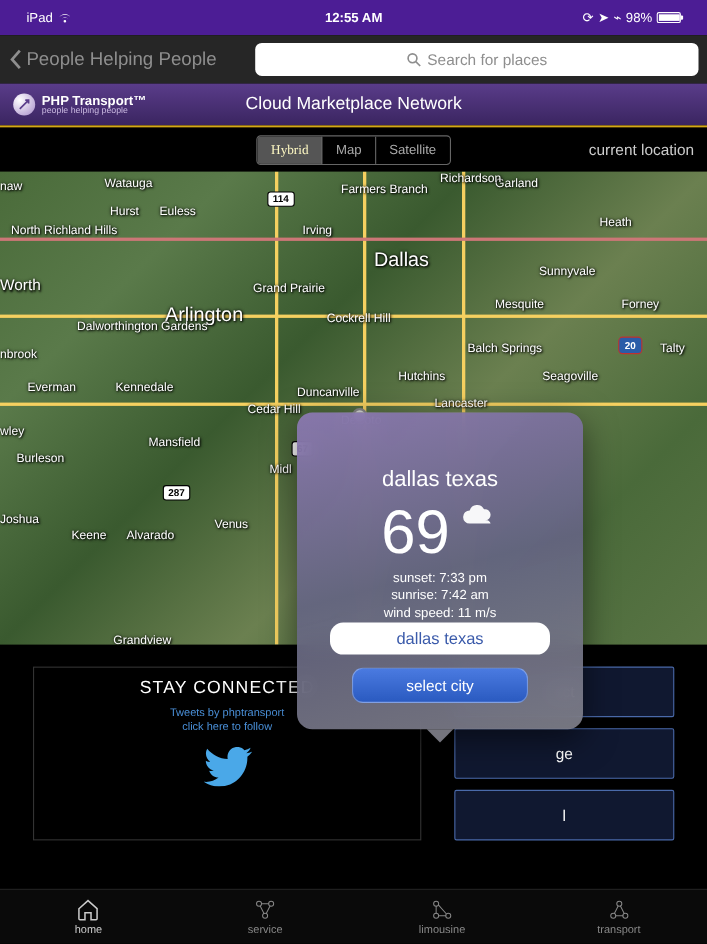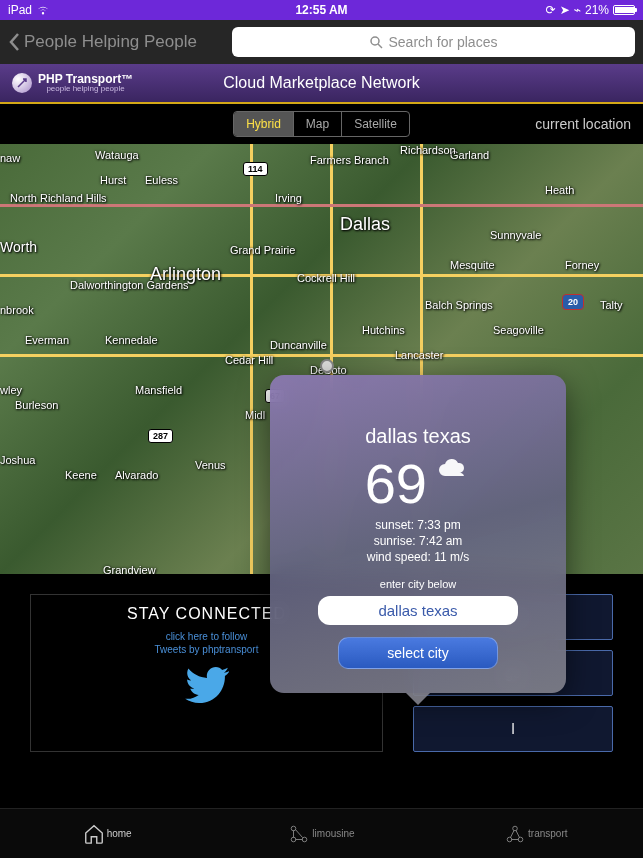--- a/index.html
+++ b/index.html
@@ -1,46 +1,46 @@
 <!DOCTYPE html>
 <html><head>
 <meta charset="utf-8">
 <style>
 * { margin:0; padding:0; box-sizing:border-box; font-family:-apple-system,Helvetica,Arial,sans-serif; }
 body { width:643px; height:858px; background:#000; overflow:hidden; position:relative; }
 
 
-.status-bar { height:20px; background:#6d28d9; color:#fff; display:flex; align-items:center; justify-content:space-between; padding:0 8px; font-size:12px; }
+.status-bar { height:32px; background:#4c1d95; color:#fff; display:flex; align-items:center; justify-content:space-between; padding:0 24px; font-size:12px; }
 .status-left,.status-right { display:flex; align-items:center; gap:4px; }
 .status-center { position:absolute; left:50%; transform:translateX(-50%); font-weight:600; }
 .battery { width:22px; height:10px; border:1px solid #fff; border-radius:2px; position:relative; }
 .battery::after { content:""; position:absolute; right:-3px; top:2px; width:2px; height:4px; background:#fff; border-radius:0 1px 1px 0; }
 .battery-fill { position:absolute; left:1px; top:1px; bottom:1px; width:95%; background:#fff; }
 
 
 .nav { height:44px; background:#262626; display:flex; align-items:center; padding:0 8px; gap:8px; }
 .back { color:#8e8e8e; display:flex; align-items:center; font-size:17px; }
 .back svg { width:12px; height:20px; margin-right:4px; }
 .search { flex:1; height:30px; background:#fff; border-radius:6px; display:flex; align-items:center; justify-content:center; color:#8e8e8e; font-size:14px; gap:6px;margin-left:27px; }
 
 
-.brand { height:40px; background:linear-gradient(#5a3c8a,#3a2560); border-bottom:2px solid #d4a817; display:flex; align-items:center; padding:0 12px; color:#fff; position:relative;text-align:center; }
+.brand { height:40px; background:linear-gradient(#5a3c8a,#3a2560); border-bottom:2px solid #d4a817; display:flex; align-items:center; padding:0 12px; color:#fff; position:relative; }
 .brand-logo { display:flex; align-items:center; gap:6px; }
 .brand-icon { width:20px; height:20px; border-radius:50%; background:radial-gradient(circle at 30% 30%,#fff,#a78cc9); display:flex; align-items:center; justify-content:center; }
 .brand-text { line-height:1; }
 .brand-text .t1 { font-size:12px; font-weight:bold; }
 .brand-text .t2 { font-size:8px; color:#c9b8e0; }
 .brand-title { position:absolute; left:50%; transform:translateX(-50%); font-size:16px; }
 
 
 .seg-row { height:40px; display:flex; align-items:center; justify-content:center; background:#000; position:relative; }
 .seg { display:flex; border:1px solid #666; border-radius:4px; overflow:hidden; }
 .seg button { background:transparent; color:#aaa; border:none; border-right:1px solid #666; padding:5px 12px; font-size:12px; }
 .seg button:last-child { border-right:none; }
-.seg button.active { background:#555; color:#fde047; }
+.seg button.active { background:#555; color:#fef9c3;font-family:Liberation Serif, serif; }
 .curloc { position:absolute; right:12px; color:#ccc; font-size:14px; }
 
 
 .map { height:430px; background:linear-gradient(135deg,#4a6b3a 0%,#5a7a4a 20%,#3a5a2f 40%,#6b8050 60%,#4a6a3a 80%,#5a7545 100%); position:relative; overflow:hidden; }
 .road { position:absolute; background:#f5d060; }
 .roadv { width:3px; height:100%; }
 .roadh { height:3px; width:100%; }
 .city-label { position:absolute; color:#fff; text-shadow:0 0 3px #000,1px 1px 2px #000; font-size:11px; white-space:nowrap; }
 .city-label.big { font-size:18px; font-weight:500; }
 .city-label.med { font-size:14px; }
@@ -51,53 +51,53 @@
 
 .lower { display:flex; padding:20px 30px 0; gap:30px; }
 .twitter-card { flex:1; border:1px solid #333; background:#000; color:#fff; text-align:center; padding:10px 6px; }
 .twitter-card .h { font-size:16px; letter-spacing:1px; margin-bottom:8px; font-weight:300; }
 .twitter-card .l { display:block; color:#4a90d9; font-size:10px; margin:2px 0; }
 .bird { color:#4aa8e8; margin-top:12px; }
 .side-buttons { width:200px; display:flex; flex-direction:column; gap:10px; }
 .side-buttons button { background:rgba(40,60,120,0.4); border:1px solid #4a6aaa; color:#fff; padding:14px 0; font-size:14px; border-radius:2px; }
 
 
-.weather { position:absolute; left:270px; top:375px; width:296px; border-radius:14px; background:linear-gradient(165deg,rgba(140,120,180,0.92),rgba(100,100,130,0.92),rgba(130,130,140,0.9)); backdrop-filter:blur(10px); box-shadow:0 8px 30px rgba(0,0,0,0.5); padding:50px 8px 24px; text-align:center; color:#fff; }
+.weather { position:absolute; left:270px; top:375px; width:260px; border-radius:14px; background:linear-gradient(165deg,rgba(140,120,180,0.92),rgba(100,100,130,0.92),rgba(130,130,140,0.9)); backdrop-filter:blur(10px); box-shadow:0 8px 30px rgba(0,0,0,0.5); padding:50px 8px 24px; text-align:center; color:#fff; }
 .weather .loc { font-size:20px; font-weight:300; }
 .weather .temp { font-size:56px; font-weight:200; line-height:1; margin:8px 0 4px; display:inline-block; }
 .weather .cloud { display:inline-block; vertical-align:top; margin-top:8px; margin-left:6px; }
 .weather .cond { font-size:17px; font-weight:300; }
 .weather .meta { font-size:12px; margin:2px 0; font-weight:300; }
 .weather .enter { font-size:11px; margin:14px 0 6px; }
 .weather input { width:200px; padding:6px; border-radius:12px; border:none; text-align:center; color:#3a5aaa; font-size:15px; background:#fff; }
 .weather .select { width:160px; margin:12px auto 0; padding:7px 0; background:linear-gradient(#4a7ae0,#2a5ac0); border:1px solid rgba(255,255,255,0.3); border-radius:10px; font-size:14px; }
 .weather::after { content:""; position:absolute; bottom:-12px; left:50%; transform:translateX(-50%); border:12px solid transparent; border-top-color:rgba(130,130,140,0.9); border-bottom:none; }
 
 
 .tabbar { position:absolute; bottom:0; left:0; right:0; height:50px; background:#0a0a0a; display:flex; border-top:1px solid #222; }
-.tab { flex:1; display:flex; flex-direction:row; align-items:center; justify-content:center; color:#888; font-size:10px; gap:2px; }
+.tab { flex:1; display:flex; flex-direction:column; align-items:center; justify-content:center; color:#888; font-size:10px; gap:2px; }
 .tab.active { color:#ccc; }
 .tab svg { width:22px; height:22px; }
 </style>
 </head>
 <body>
 
 <div class="status-bar">
   <div class="status-left">
     <span>iPad</span>
     <svg width="14" height="10" viewBox="0 0 14 10">
         <path fill="#fff" d="M7 9.5a1.2 1.2 0 100-2.4 1.2 1.2 0 000 2.4zm-3-3.2l1-1a3 3 0 014 0l1 1a4.5 4.5 0 00-6 0zm-2-2l1-1a6 6 0 018 0l1 1a7.5 7.5 0 00-10 0z"></path>
       </svg>
   </div>
   <div class="status-center">12:55 AM</div>
   <div class="status-right">
     <span>⟳</span>
     <span>➤</span>
     <span>⌁</span>
-    <span>21%</span>
+    <span>98%</span>
     <span class="battery">
         <span class="battery-fill"></span>
       </span>
   </div>
 </div>
 
 <div class="nav">
   <div class="back">
     <svg viewBox="0 0 12 20">
         <path fill="none" stroke="#8e8e8e" stroke-width="2.5" d="M10 2L3 10l7 8"></path>
@@ -173,38 +173,38 @@
   <span class="city-label" style="left:15px;top:255px">Burleson</span>
   <span class="city-label" style="left:0;top:310px">Joshua</span>
   <span class="city-label" style="left:65px;top:325px">Keene</span>
   <span class="city-label" style="left:115px;top:325px">Alvarado</span>
   <span class="city-label" style="left:195px;top:315px">Venus</span>
   <span class="city-label" style="left:245px;top:265px">Midl</span>
   <span class="city-label" style="left:103px;top:420px">Grandview</span>
   <span class="city-label" style="left:70px;top:135px">Dalworthington Gardens</span>
   <span class="city-label" style="left:0;top:160px">nbrook</span>
   <span class="city-label" style="left:0;top:8px">naw</span>
-  <span class="city-label" style="left:0;top:240px">wley</span>
+  <span class="city-label" style="left:0;top:230px">wley</span>
   <span class="city-label" style="left:310px;top:10px">Farmers Branch</span>
   <span class="city-label" style="left:400px;top:0">Richardson</span>
   <span class="city-label" style="left:297px;top:128px">Cockrell Hill</span>
 
   <span class="shield" style="position:absolute;left:265px;top:245px">67</span>
   <span class="shield" style="position:absolute;left:243px;top:18px">114</span>
   <span class="shield" style="position:absolute;left:148px;top:285px">287</span>
   <span class="interstate" style="position:absolute;left:562px;top:150px">20</span>
 
   <div class="pin" style="left:320px;top:215px"></div>
 </div>
 
 <div class="lower">
   <div class="twitter-card">
     <div class="h">STAY CONNECTED</div>
+    <a class="l">Tweets by phptransport</a>
     <a class="l">click here to follow</a>
-    <a class="l">Tweets by phptransport</a>
     <div class="bird">
       <svg width="44" height="36" viewBox="0 0 44 36">
           <path fill="#4aa8e8" d="M44 4.3c-1.6.7-3.3 1.2-5.1 1.4 1.8-1.1 3.2-2.8 3.9-4.9-1.7 1-3.6 1.8-5.6 2.2C35.6 1.2 33.3 0 30.8 0c-5 0-9 4-9 9 0 .7.1 1.4.2 2-7.5-.4-14.1-4-18.6-9.4-.8 1.3-1.2 2.9-1.2 4.5 0 3.1 1.6 5.9 4 7.5-1.5 0-2.9-.4-4.1-1.1v.1c0 4.4 3.1 8 7.2 8.9-.8.2-1.6.3-2.4.3-.6 0-1.2-.1-1.7-.2 1.2 3.6 4.5 6.2 8.5 6.3-3.1 2.4-7 3.9-11.3 3.9-.7 0-1.5 0-2.2-.1C4.1 34.3 8.9 36 14.1 36c16.7 0 25.8-13.8 25.8-25.8v-1.2c1.8-1.3 3.3-2.9 4.5-4.7z"></path>
         </svg>
     </div>
   </div>
   <div class="side-buttons">
     <button>act</button>
     <button>ge</button>
     <button>l</button>
@@ -217,31 +217,39 @@
     <span class="temp">69</span>
     <span class="cloud">
       <svg width="34" height="24" viewBox="0 0 34 24">
           <path fill="#fff" d="M27 20H8a6 6 0 010-12 7 7 0 0113-1 5 5 0 016 5 5 5 0 01-5 5 4 4 0 015 3z" opacity=".95"></path>
         </svg>
     </span>
   </div>
   <div class="meta">sunset: 7:33 pm</div>
   <div class="meta">sunrise: 7:42 am</div>
   <div class="meta">wind speed: 11 m/s</div>
-  <div class="enter">enter city below</div>
   <input value="dallas texas" style="">
   <div class="select">select city</div>
 </div>
 
 <div class="tabbar">
   <div class="tab active">
     <svg viewBox="0 0 24 24">
         <path fill="none" stroke="currentColor" stroke-width="1.5" d="M3 11l9-8 9 8v10a1 1 0 01-1 1h-5v-7h-6v7H4a1 1 0 01-1-1z"></path>
       </svg>
     <span>home</span>
+  </div>
+  <div class="tab">
+    <svg viewBox="0 0 24 24">
+        <circle cx="6" cy="6" r="2.5" fill="none" stroke="currentColor"></circle>
+        <circle cx="18" cy="6" r="2.5" fill="none" stroke="currentColor"></circle>
+        <circle cx="12" cy="18" r="2.5" fill="none" stroke="currentColor"></circle>
+        <path stroke="currentColor" d="M7 8l4 8m6-8l-4 8M8 6h8"></path>
+      </svg>
+    <span>service</span>
   </div>
   <div class="tab">
     <svg viewBox="0 0 24 24">
         <circle cx="6" cy="6" r="2.5" fill="none" stroke="currentColor"></circle>
         <circle cx="18" cy="18" r="2.5" fill="none" stroke="currentColor"></circle>
         <circle cx="6" cy="18" r="2.5" fill="none" stroke="currentColor"></circle>
         <path stroke="currentColor" d="M6 8v8m2 2h8M8 7l8 9"></path>
       </svg>
     <span>limousine</span>
   </div>

